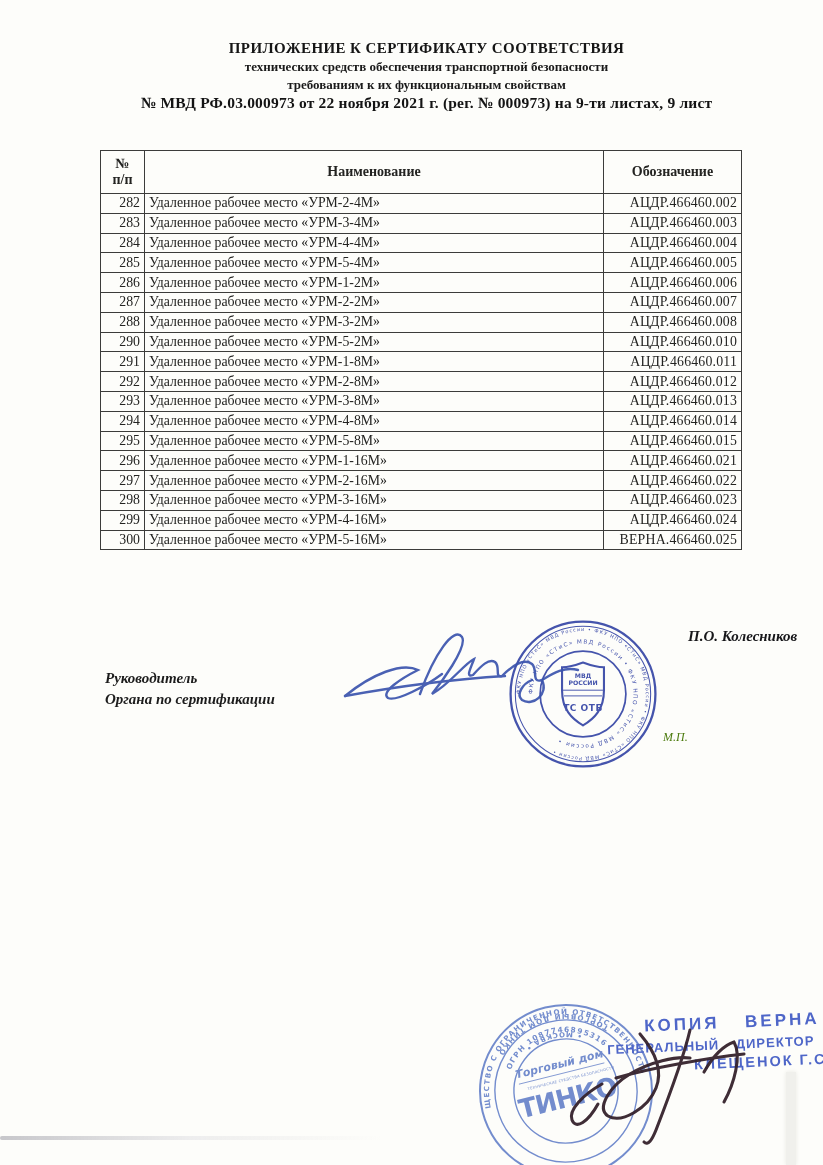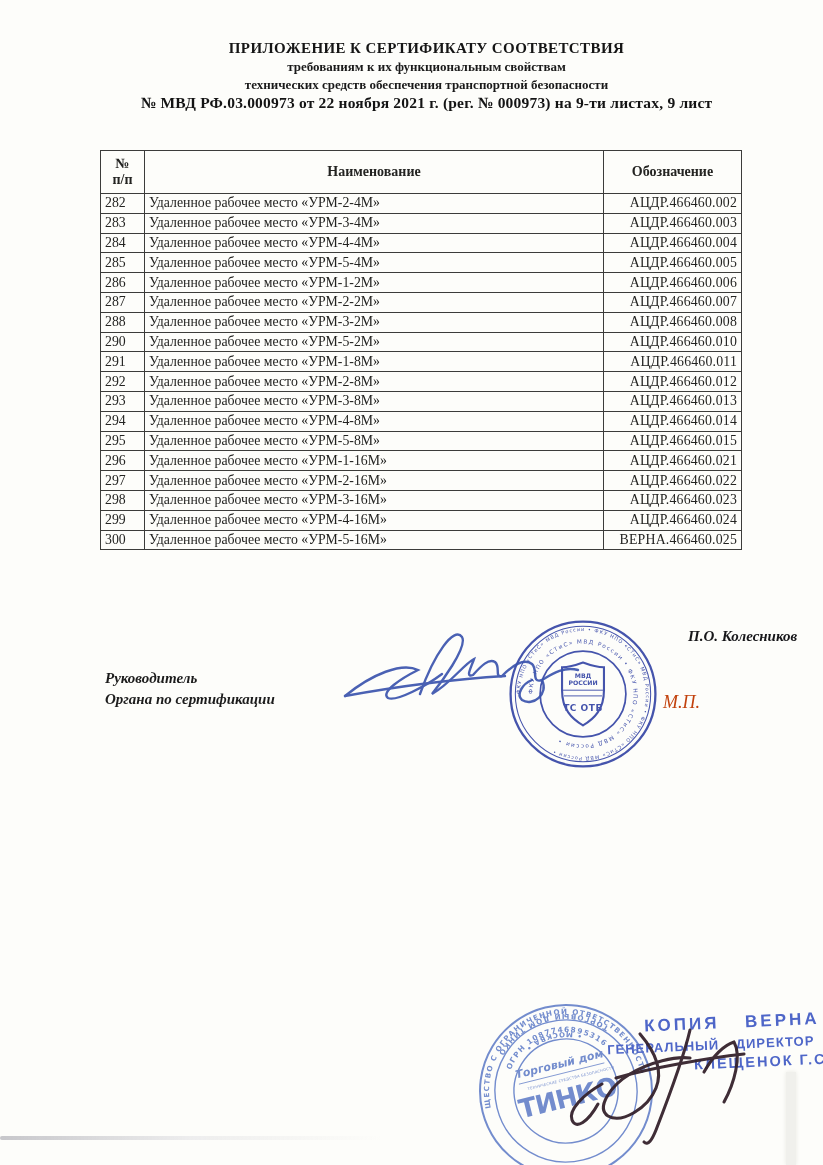--- a/index.html
+++ b/index.html
@@ -20,30 +20,30 @@
     position:absolute; left:100px; top:150px; width:641px;
     border-collapse:collapse; table-layout:fixed;
     font-size:13.8px; color:#232321;
   }
   table.cert th, table.cert td{
     border:1.4px solid #3c3c3a; padding:0 4px; overflow:hidden; white-space:nowrap;
   }
   table.cert th{height:42px; font-size:14px; font-weight:bold; text-align:center; line-height:16px;}
   table.cert td{height:18.8px; line-height:18px;}
   col.c-num{width:44px;} col.c-name{width:459px;} col.c-code{width:138px;}
-  td.num{text-align:left;}
+  td.num{text-align:right;}
   td.name{padding-left:9px;}
   td.code{padding-left:10px; letter-spacing:.2px;text-align:right;}
   
   .sig-left{position:absolute; left:105px; top:628px; font-size:15px; font-weight:bold;
     font-style:italic; line-height:21px; color:#1c1c1c;margin-top:40px;}
   .signer-name{position:absolute; left:688px; top:628px; font-size:15px; font-weight:bold;
     font-style:italic; color:#17171a; z-index:6; white-space:nowrap;}
-  .mp-label{position:absolute; left:663px; top:692px; font-size:18px; font-style:italic;
-    color:#c2410c; z-index:6;}
+  .mp-label{position:absolute; left:663px; top:730px; font-size:12px; font-style:italic;
+    color:#4d7c0f; z-index:6;}
   .mvd-stamp{position:absolute; left:502px; top:613px; width:162px; height:162px;
     color:#2c3da2; opacity:.88; z-index:3;}
   .head-sign{position:absolute; left:330px; top:612px; width:270px; height:115px; z-index:4;}
   
   .tinko-stamp{position:absolute; left:472px; top:997px; width:188px; height:188px;
     color:#5b79c6; opacity:.85; z-index:2;}
   .copy-stamp{position:absolute; left:607px; top:1013px; width:240px; z-index:3;
     transform:rotate(-2.5deg); color:#4e66c8;
     font-family:"Liberation Sans", sans-serif; font-weight:bold;}
   .copy-stamp .l1{font-size:17px; letter-spacing:3px; word-spacing:18px; margin-left:38px;}
@@ -58,22 +58,22 @@
     background:#f0f0ec; box-shadow:0 0 4px #e8e8e2;}
   svg text{font-family:"DejaVu Sans", sans-serif;}
 </style>
 </head>
 <body>
 
 <div id="page">
 
   <div class="doc-header">
     <div class="t1">ПРИЛОЖЕНИЕ К СЕРТИФИКАТУ СООТВЕТСТВИЯ</div>
+    <div class="t2">технических средств обеспечения транспортной безопасности</div>
     <div class="t2">требованиям к их функциональным свойствам</div>
-    <div class="t2">технических средств обеспечения транспортной безопасности</div>
   </div>
   <div class="cert-line">№ МВД РФ.03.000973 от 22 ноября 2021 г. (рег. № 000973) на 9-ти листах, 9 лист</div>
 
   <table class="cert">
     <colgroup>
         <col class="c-num">
         <col class="c-name">
         <col class="c-code">
       </colgroup>
     <thead>

